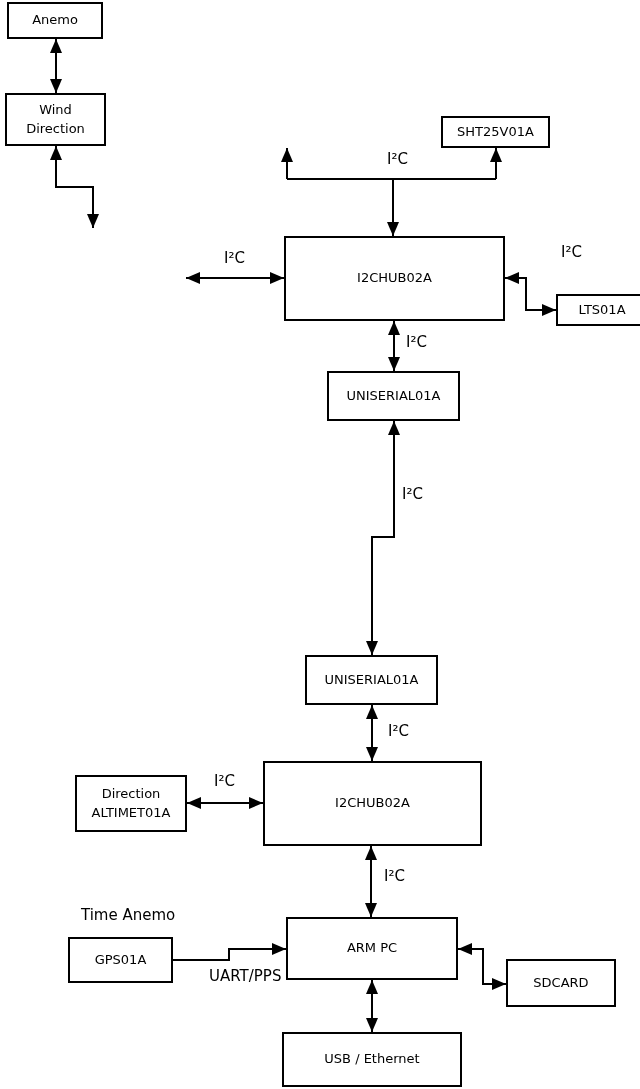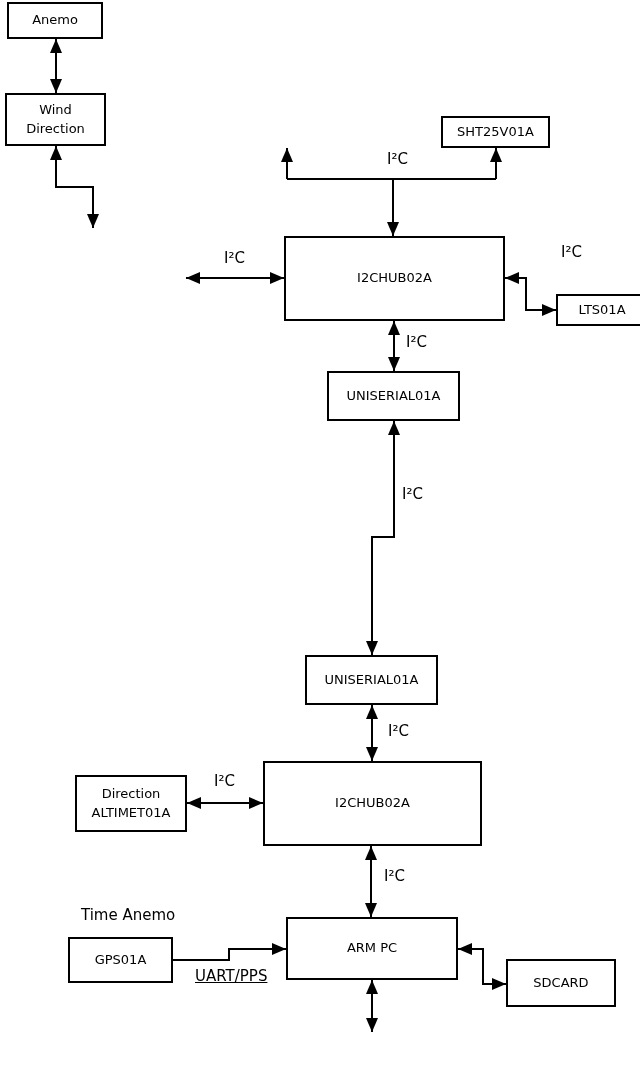--- a/index.html
+++ b/index.html
@@ -115,25 +115,28 @@
   </div>
 
   <div class="node" style="left:286px; top:917px; width:172px; height:63px;">
     <span class="lbl">ARM PC</span>
   </div>
 
   <div class="node" style="left:506px; top:959px; width:110px; height:48px;">
     <span class="lbl">SDCARD</span>
   </div>
 
+  <div class="node" style="left:282px; top:1032px; width:180px; height:55px;">
+    <span class="lbl">USB / Ethernet</span>
+  </div>
 
   <span class="elabel" style="left:387px; top:152px;">I²C</span>
   <span class="elabel" style="left:224px; top:251px;">I²C</span>
   <span class="elabel" style="left:561px; top:245px;">I²C</span>
   <span class="elabel" style="left:406px; top:335px;">I²C</span>
   <span class="elabel" style="left:402px; top:487px;">I²C</span>
   <span class="elabel" style="left:388px; top:724px;">I²C</span>
   <span class="elabel" style="left:214px; top:774px;">I²C</span>
   <span class="elabel" style="left:384px; top:869px;">I²C</span>
   <span class="elabel" style="left:81px; top:908px;">Time Anemo</span>
-  <span class="elabel" style="left:195px; top:969px;text-decoration:underline;">UART/PPS</span>
+  <span class="elabel" style="left:209px; top:969px;">UART/PPS</span>
 
 </div>
 
 </body></html>

